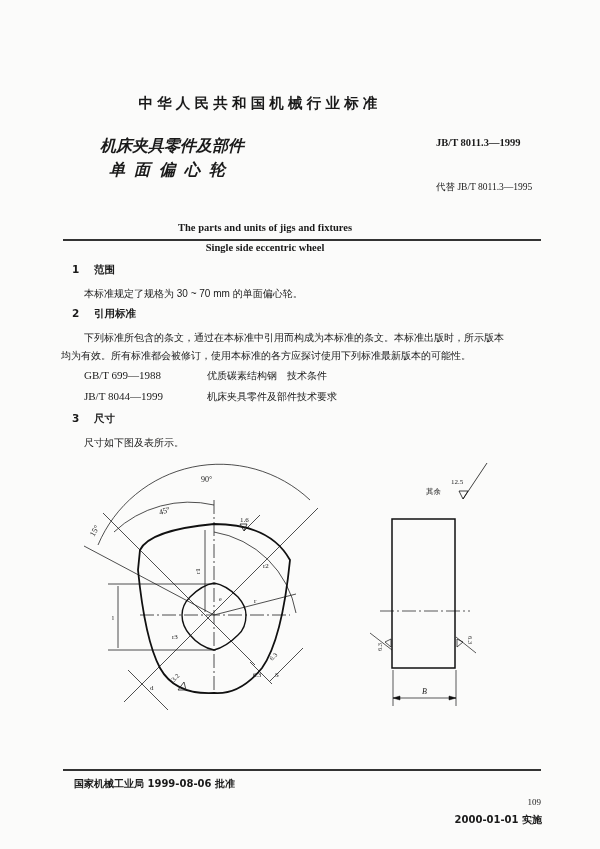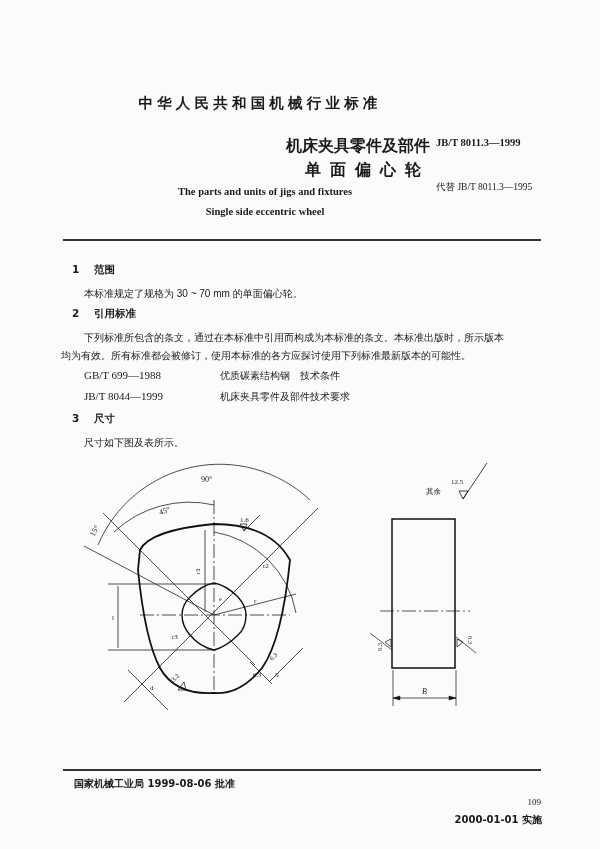--- a/index.html
+++ b/index.html
@@ -9,28 +9,28 @@
     font-family: "DejaVu Serif", "Liberation Serif", serif;
     color: #1a1a1a;
   }
   .abs { position: absolute; }
   .org-title {
     left: 0; width: 500px; top: 94px; text-align: center;
     font-family: "DejaVu Sans", sans-serif; font-weight: bold;
     font-size: 14.5px; letter-spacing: 4.2px; padding-left: 20px; box-sizing: border-box;
   }
   .cn-title {
-    left: 100px; width: 330px; text-align: right;
-    font-family: "DejaVu Sans", sans-serif; font-weight: bold; font-size: 16px;
+    left: 100px; width: 330px; text-align: left;
+    font-family: "DejaVu Sans", sans-serif; font-weight: bold; font-size: 16px; font-style: italic;
   }
   .cn-title.t1 { top: 136px; letter-spacing: 0px; }
   .cn-title.t2 { top: 160px; letter-spacing: 9px; padding-left: 9px; box-sizing: border-box; }
   .en-title {
     left: 100px; width: 330px; text-align: center;
-    font-family: "Liberation Serif", serif; font-weight: bold; font-size: 10.5px;
+    font-family: "Liberation Serif", serif; font-weight: bold; font-size: 10.5px; margin-top: 36px;
   }
   .en-title.e1 { top: 186px; }
   .en-title.e2 { top: 206px; }
   .std-no {
     left: 436px; top: 137px; font-family: "Liberation Serif", serif;
     font-weight: bold; font-size: 10.5px;
   }
   .replaces {
     left: 436px; top: 181px; font-family: "Liberation Serif", serif;
     font-size: 9.5px;
@@ -41,21 +41,21 @@
   .sec-head {
     left: 64px; font-family: "DejaVu Sans", sans-serif; font-weight: bold; font-size: 10.5px; margin-left: 8px;
   }
   .sec-head .num { display: inline-block; width: 22px; }
   .para {
     font-family: Liberation Sans, sans-serif; font-size: 10px; line-height: 18px;
   }
   .ref-row {
     left: 84px; font-family: "DejaVu Sans", sans-serif; font-size: 10px;
   }
-  .ref-row .code { display: inline-block; width: 136px; font-family: "Liberation Serif", serif; font-size: 11px; }
+  .ref-row .code { display: inline-block; width: 123px; font-family: "Liberation Serif", serif; font-size: 11px; }
   .footer-left {
     left: 62px; top: 777px; font-family: "DejaVu Sans", sans-serif; font-weight: bold; font-size: 10px; margin-left: 12px;
   }
   .footer-right {
     right: 58px; top: 813px; font-family: "DejaVu Sans", sans-serif; font-weight: bold; font-size: 10px;
   }
   .page-num {
     right: 59px; top: 797px; font-family: "Liberation Serif", serif; font-size: 9px;
   }
   svg text { font-family: "Liberation Serif", serif; }

